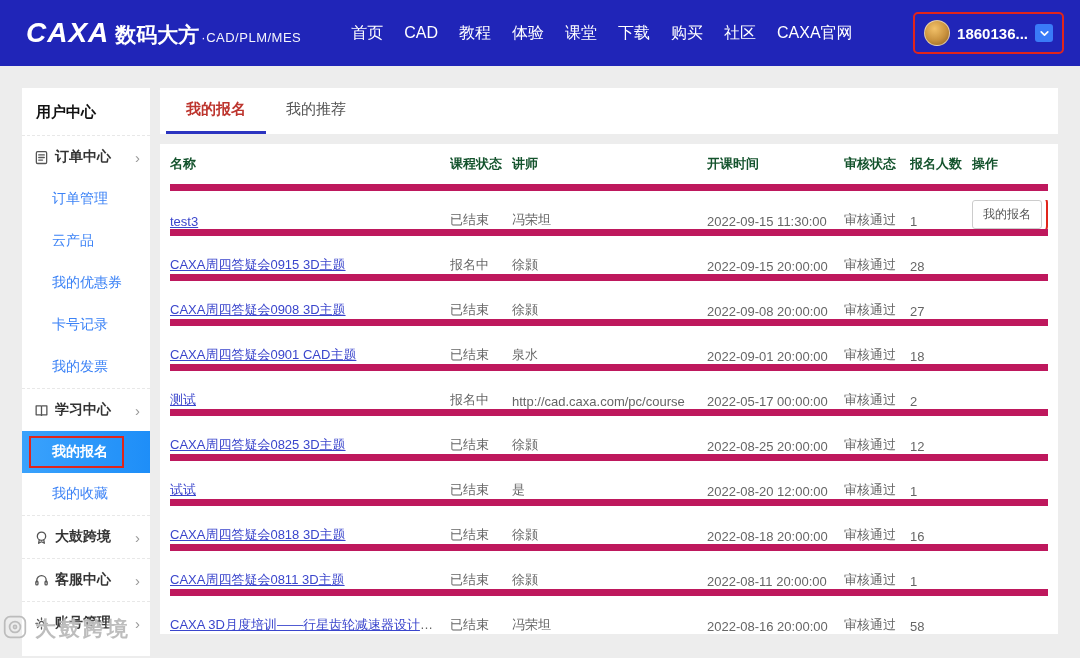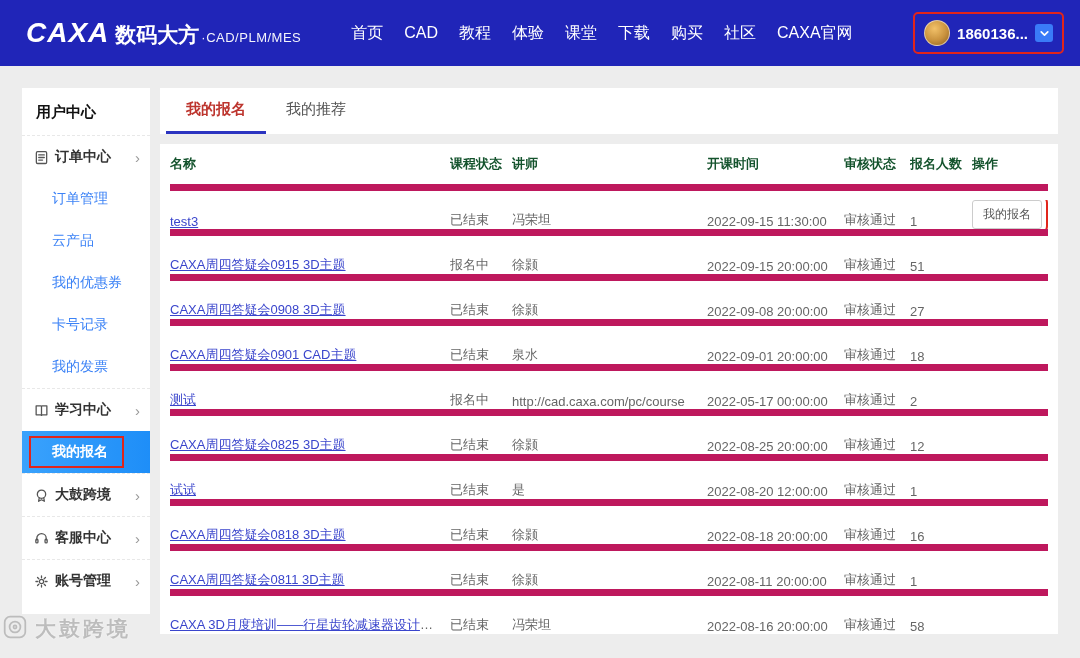--- a/index.html
+++ b/index.html
@@ -115,20 +115,21 @@
           <span class="sb-icon">
             <svg viewBox="0 0 14 14">
               <path d="M2 2.6 h4.1 a0.9 0.9 0 0 1 .9.5 a0.9 0.9 0 0 1 .9-.5 H12 v8.4 H8 a1 1 0 0 0-1 .6 a1 1 0 0 0-1-.6 H2 z"></path>
               <line x1="7" y1="3.2" x2="7" y2="11"></line>
             </svg>
           </span>
           <span class="sb-label">学习中心</span>
           <span class="sb-chevron">›</span>
         </div>
         <div class="sb-child active"><span>我的报名</span><span class="sb-annot"></span></div>
+        <div class="sb-child"><span>我的收藏</span></div>
         <div class="sb-section">
           <span class="sb-icon">
             <svg viewBox="0 0 14 14">
               <circle cx="7" cy="5.8" r="3.9"></circle>
               <path d="M4.9 9.2 L4.3 12.4 7 11 9.7 12.4 9.1 9.2"></path>
             </svg>
           </span>
           <span class="sb-label">大鼓跨境</span>
           <span class="sb-chevron">›</span>
         </div>
@@ -180,21 +181,21 @@
             <div class="cell col-audit">审核通过</div>
             <div class="cell col-count">1</div>
             <div class="cell col-action"><button class="cert-btn annot">我的报名</button></div>
           </div>
           <div class="t-row">
             <div class="cell col-name"><a class="course-link">CAXA周四答疑会0915 3D主题</a></div>
             <div class="cell col-status">报名中</div>
             <div class="cell col-teacher">徐颢</div>
             <div class="cell col-time">2022-09-15 20:00:00</div>
             <div class="cell col-audit">审核通过</div>
-            <div class="cell col-count">51</div>
+            <div class="cell col-count">28</div>
             <div class="cell col-action"></div>
           </div>
           <div class="t-row">
             <div class="cell col-name"><a class="course-link">CAXA周四答疑会0908 3D主题</a></div>
             <div class="cell col-status">已结束</div>
             <div class="cell col-teacher">徐颢</div>
             <div class="cell col-time">2022-09-08 20:00:00</div>
             <div class="cell col-audit">审核通过</div>
             <div class="cell col-count">27</div>
             <div class="cell col-action"></div>

